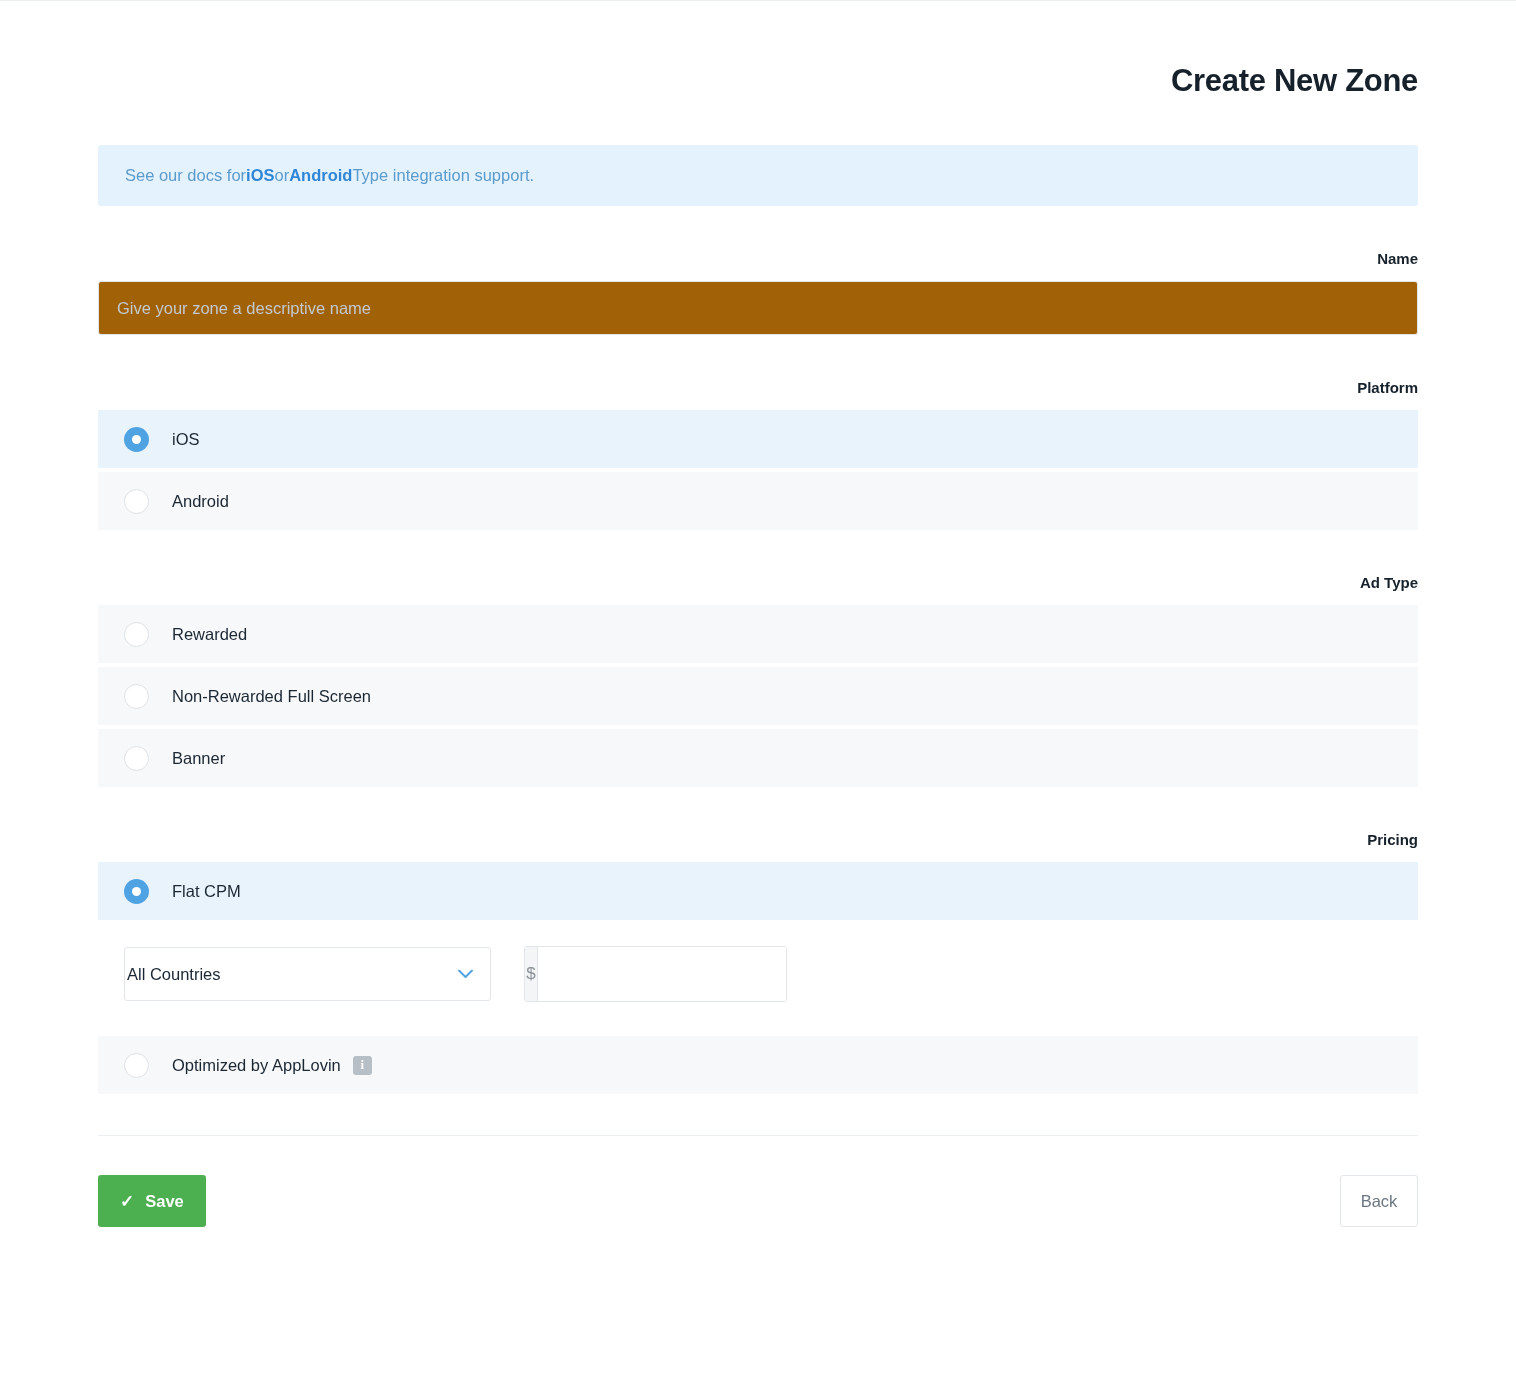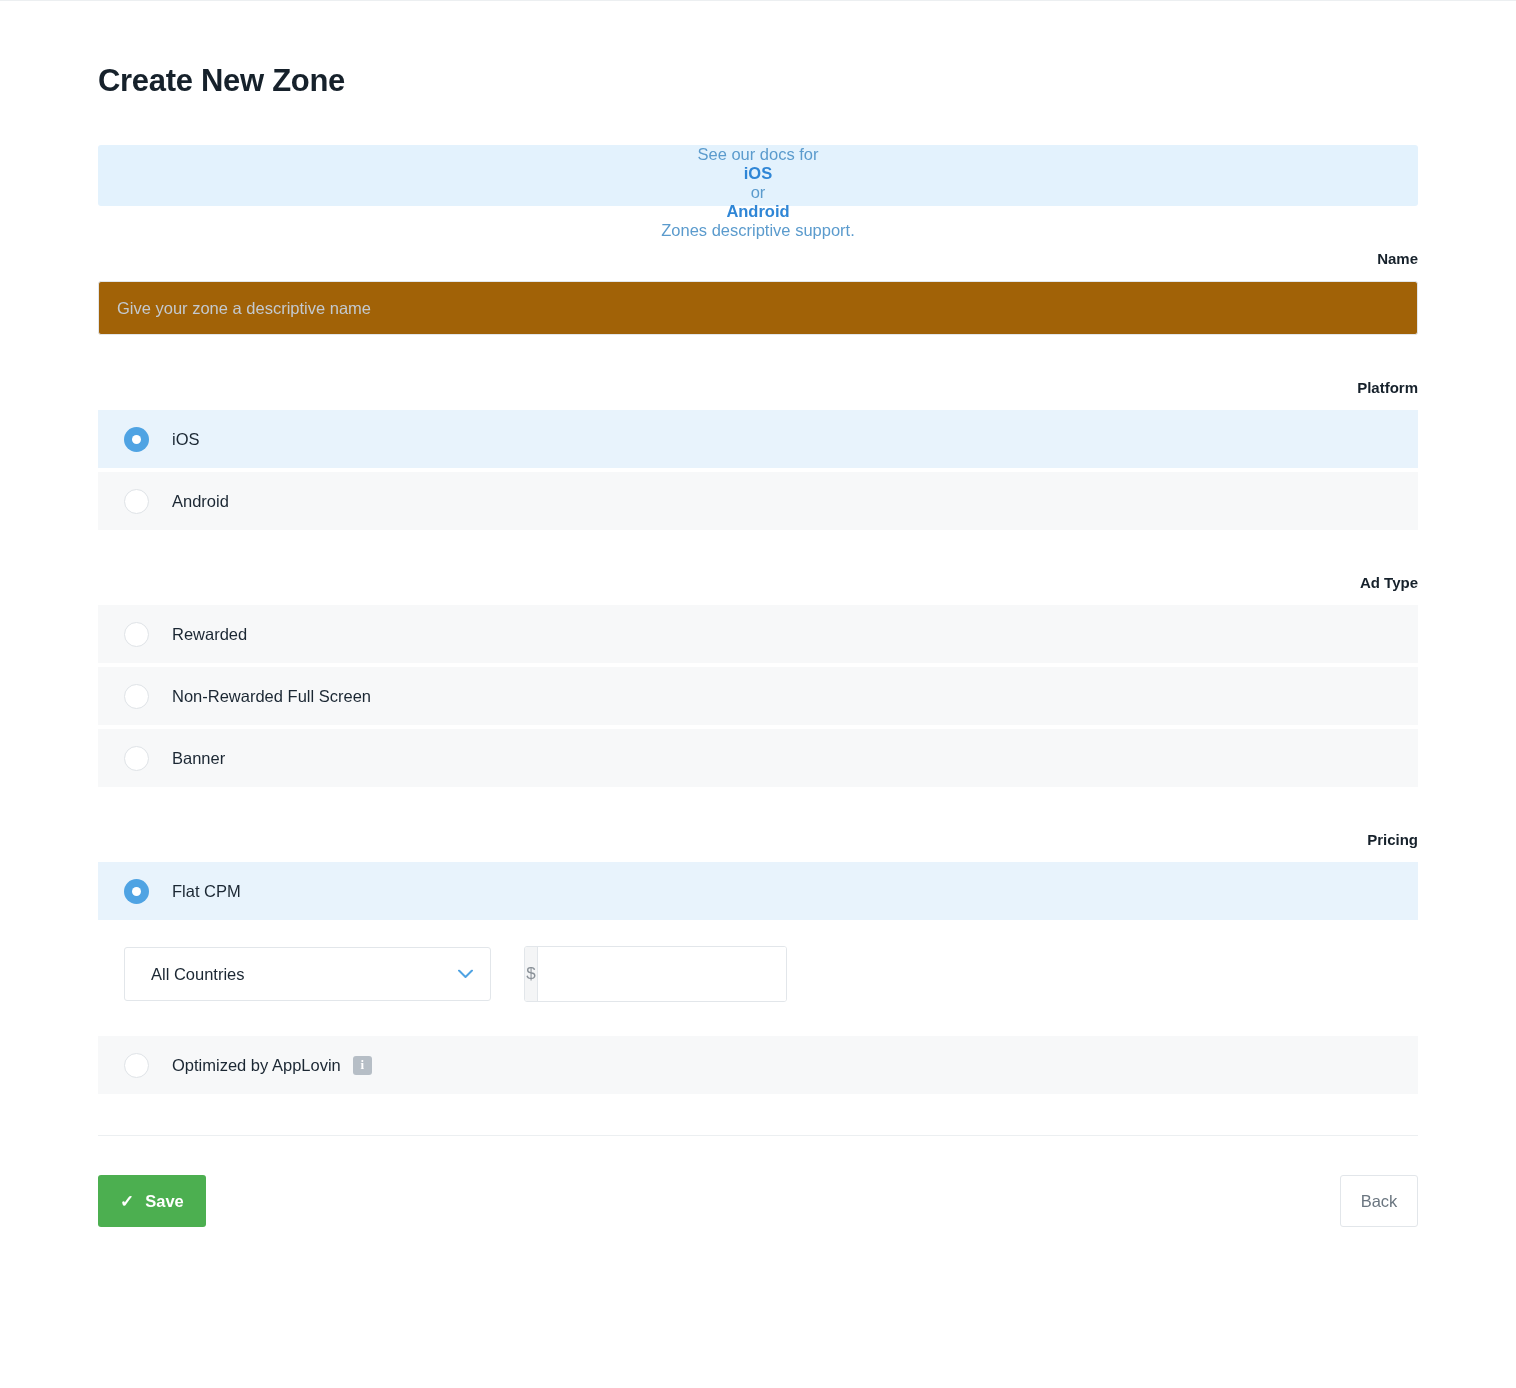--- a/index.html
+++ b/index.html
@@ -22,33 +22,33 @@
   .page {
     padding: 0 98px;
     box-sizing: border-box;
   }
   .page-title {
     font-size: 31px;
     font-weight: bold;
     letter-spacing: -0.3px;
     margin: 62px 0 0 0;
     color: #16212b;
+    text-align: right;
   }
   .notice {
     margin-top: 46px;
     background: #e3f2fd;
     border-radius: 3px;
     height: 61px;
     display: flex;
     align-items: center;
     padding: 0 27px;
     box-sizing: border-box;
     font-size: 16.5px;
     color: #4a90c4;
-    flex-direction: column;
   }
   .notice a {
     color: #2f86d6;
     text-decoration: none;
     font-weight: bold;
   }
   .notice .plain {
     color: #5b9bcd;
   }
   .field-label {
@@ -134,21 +134,21 @@
   }
   .select-box {
     width: 100%;
     height: 100%;
     box-sizing: border-box;
     border: 1px solid #e2e6ea;
     border-radius: 3px;
     background: #ffffff;
     font-size: 16.5px;
     color: #1b2733;
-    padding: 0 26px;
+    padding: 0 2px;
     display: flex;
     align-items: center;
     font-family: "Liberation Sans", sans-serif;
     cursor: pointer;
   }
   .chevron {
     position: absolute;
     right: 18px;
     top: 50%;
     transform: translateY(-50%);
@@ -252,21 +252,21 @@
 
 <div class="page">
 
   <h1 class="page-title">Create New Zone</h1>
 
   <div class="notice">
     <span class="plain">See our docs for </span>
       <a href="#">iOS</a>
       <span class="plain"> or </span>
       <a href="#">Android</a>
-      <span class="plain"> Zones descriptive support.</span>
+      <span class="plain"> Type integration support.</span>
   </div>
 
   <div class="field-label">Name</div>
   <input class="text-input" type="text" placeholder="Give your zone a descriptive name" style="">
 
   <div class="field-label">Platform</div>
   <div class="group">
     <div class="option-row selected">
       <span class="radio"></span>
       <span class="option-label">iOS</span>

